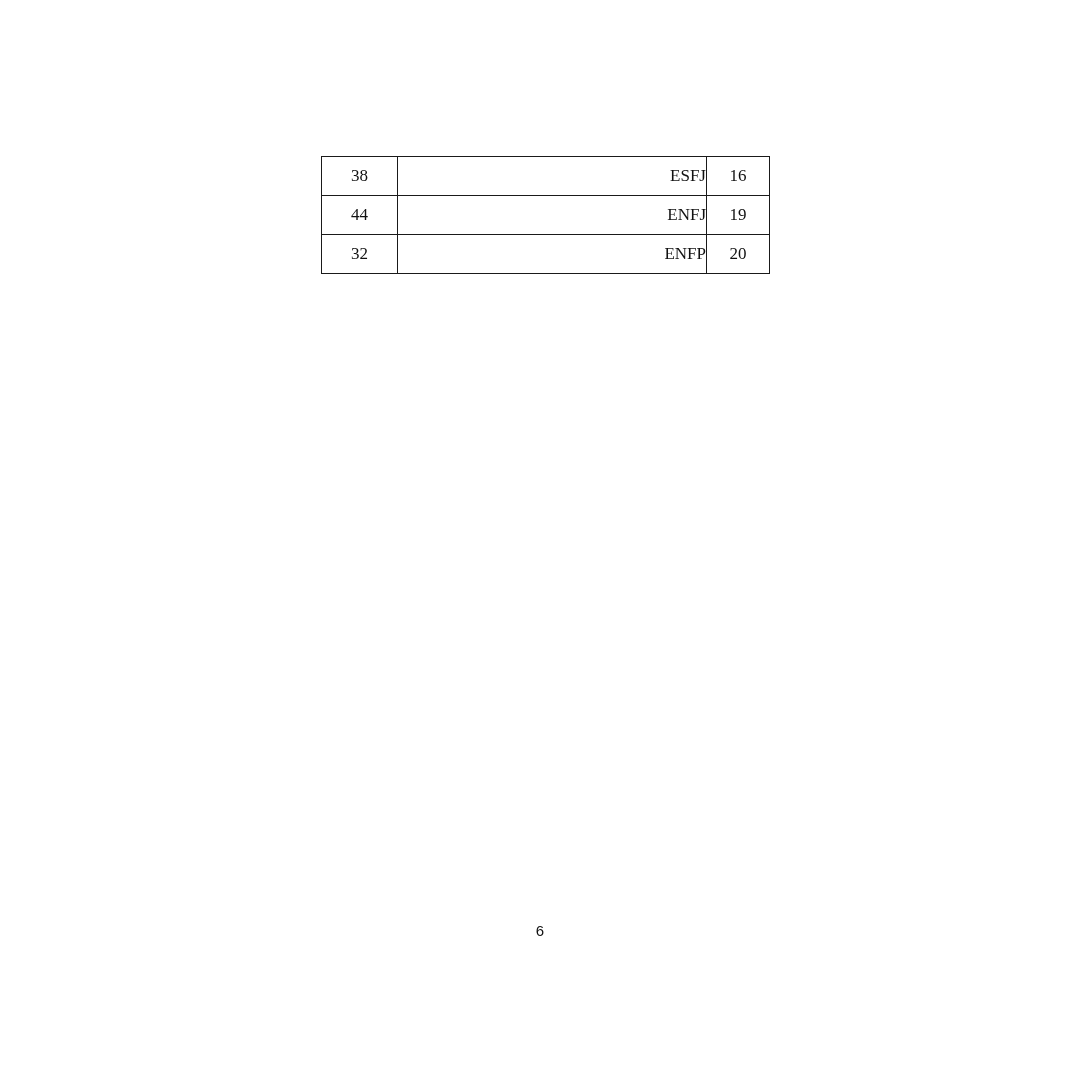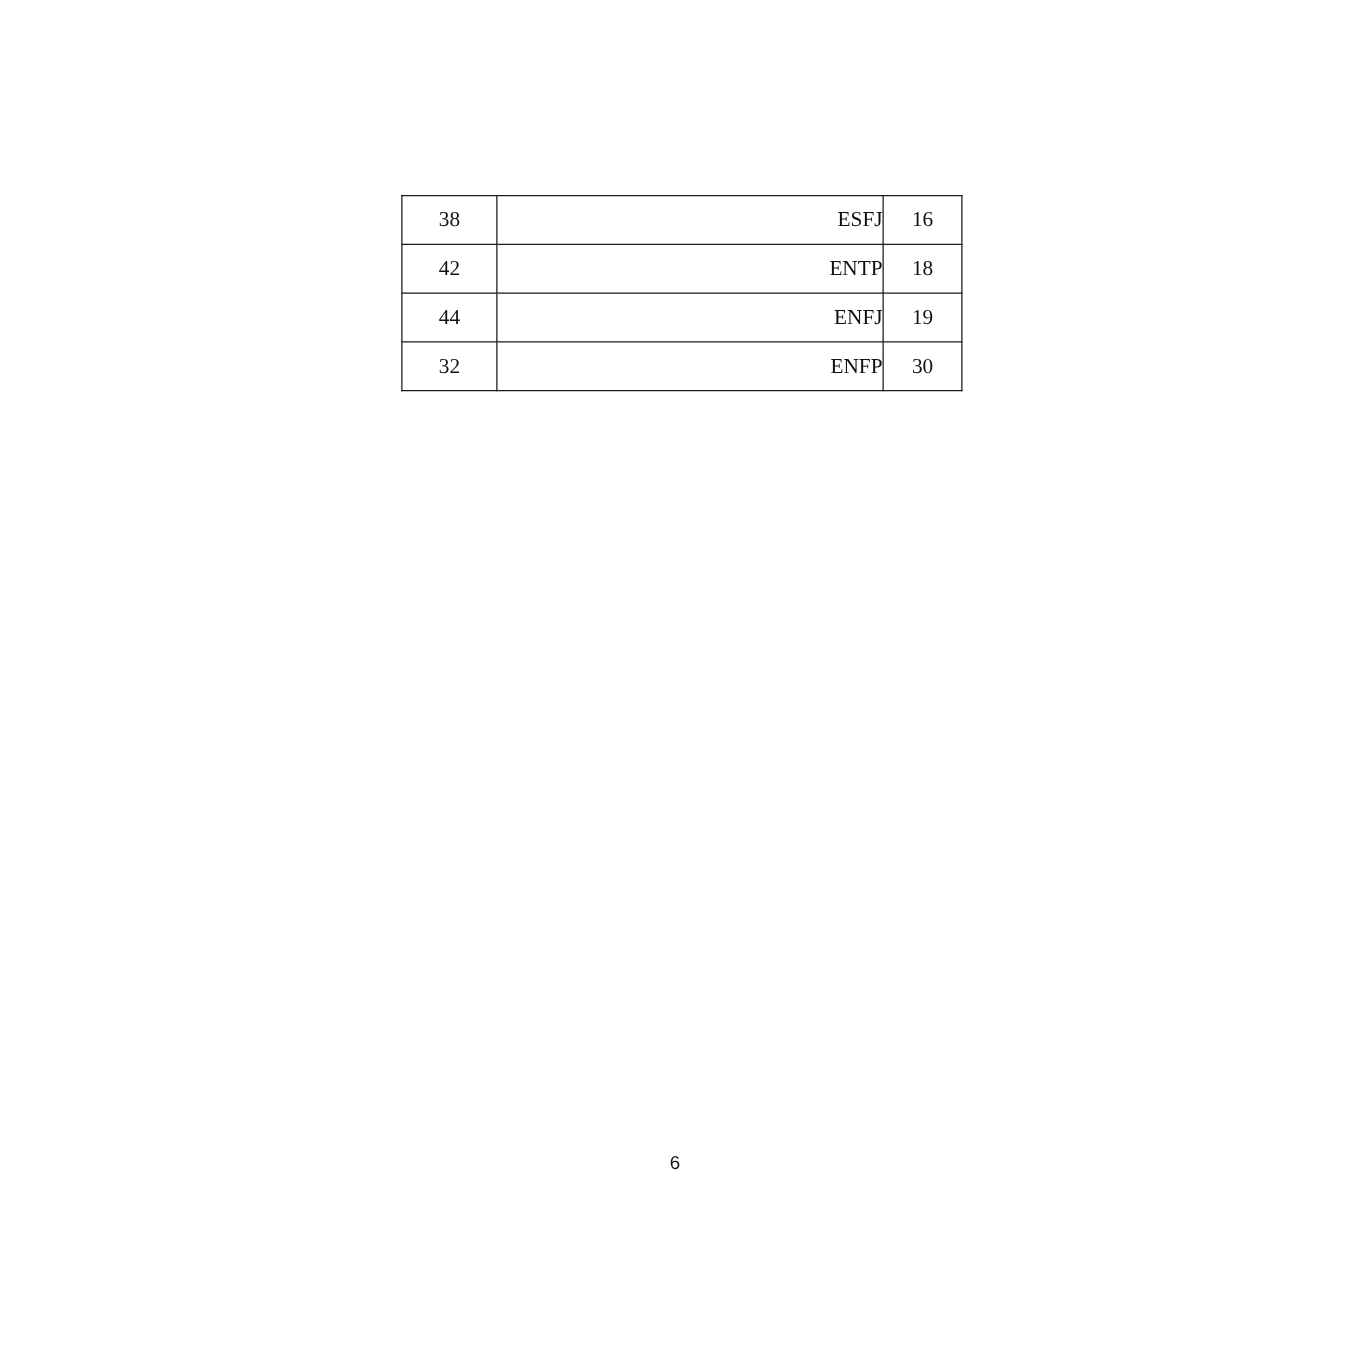--- a/index.html
+++ b/index.html
@@ -64,32 +64,27 @@
 <div class="page">
 
   <table class="doc-table">
     <tbody>
       <tr>
         <td class="col-left">38</td>
         <td class="col-mid">ESFJ</td>
         <td class="col-right">16</td>
       </tr>
       <tr>
-        <td class="col-left">42</td>
-        <td class="col-mid">ENTP</td>
-        <td class="col-right">18</td>
-      </tr>
-      <tr>
         <td class="col-left">44</td>
         <td class="col-mid">ENFJ</td>
         <td class="col-right">19</td>
       </tr>
       <tr>
         <td class="col-left">32</td>
         <td class="col-mid">ENFP</td>
-        <td class="col-right">30</td>
+        <td class="col-right">20</td>
       </tr>
     </tbody>
   </table>
 
   <div class="page-number">6</div>
 
 </div>
 
 </body></html>

